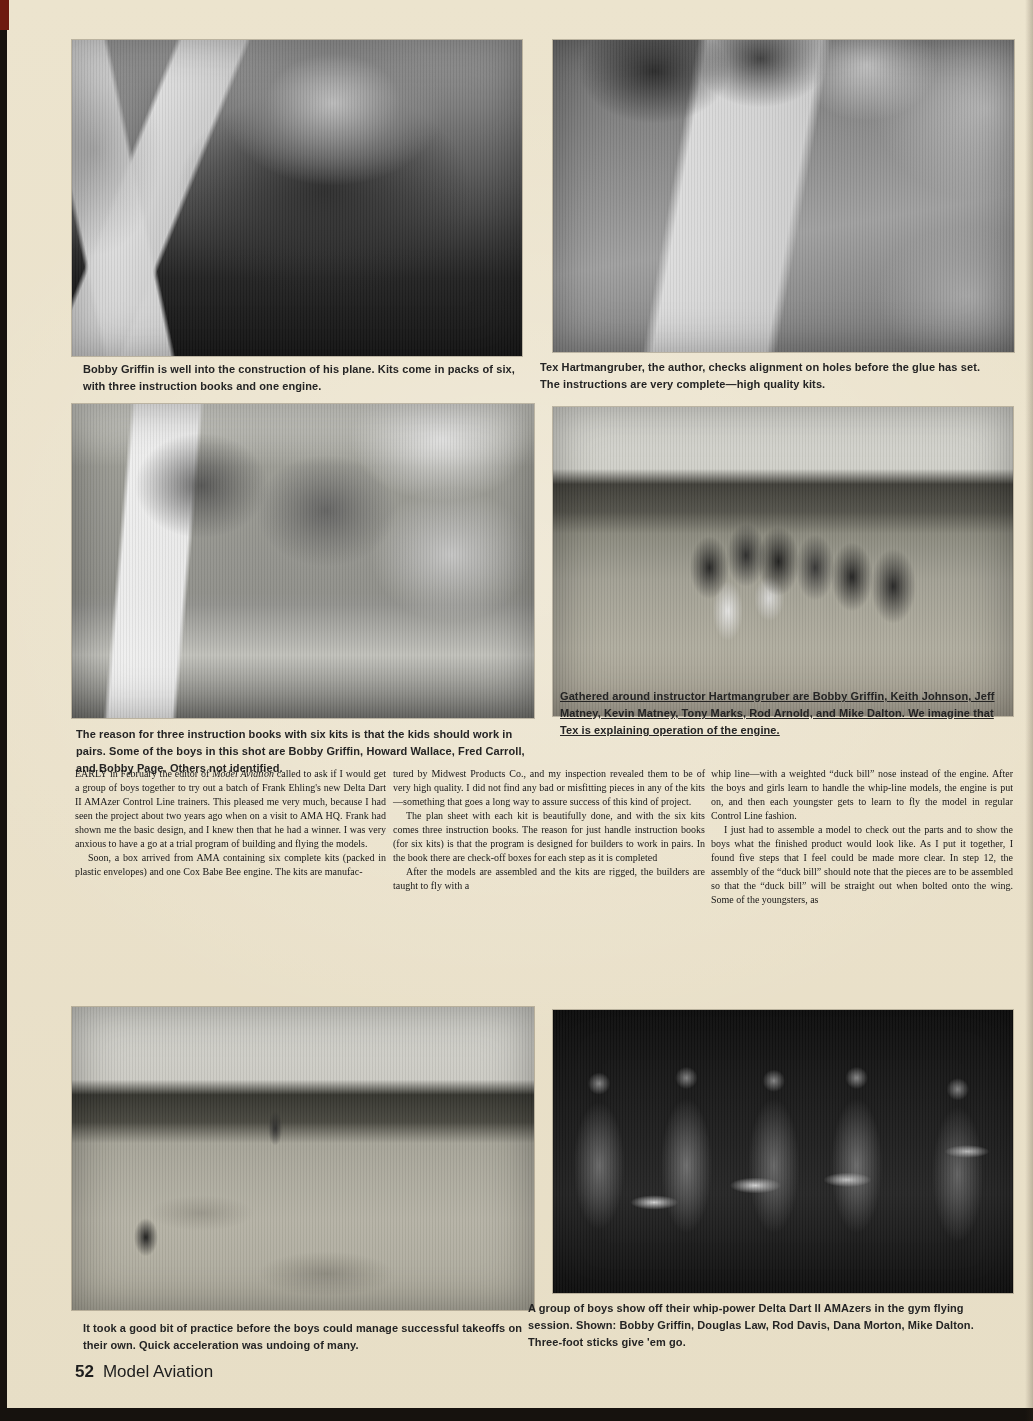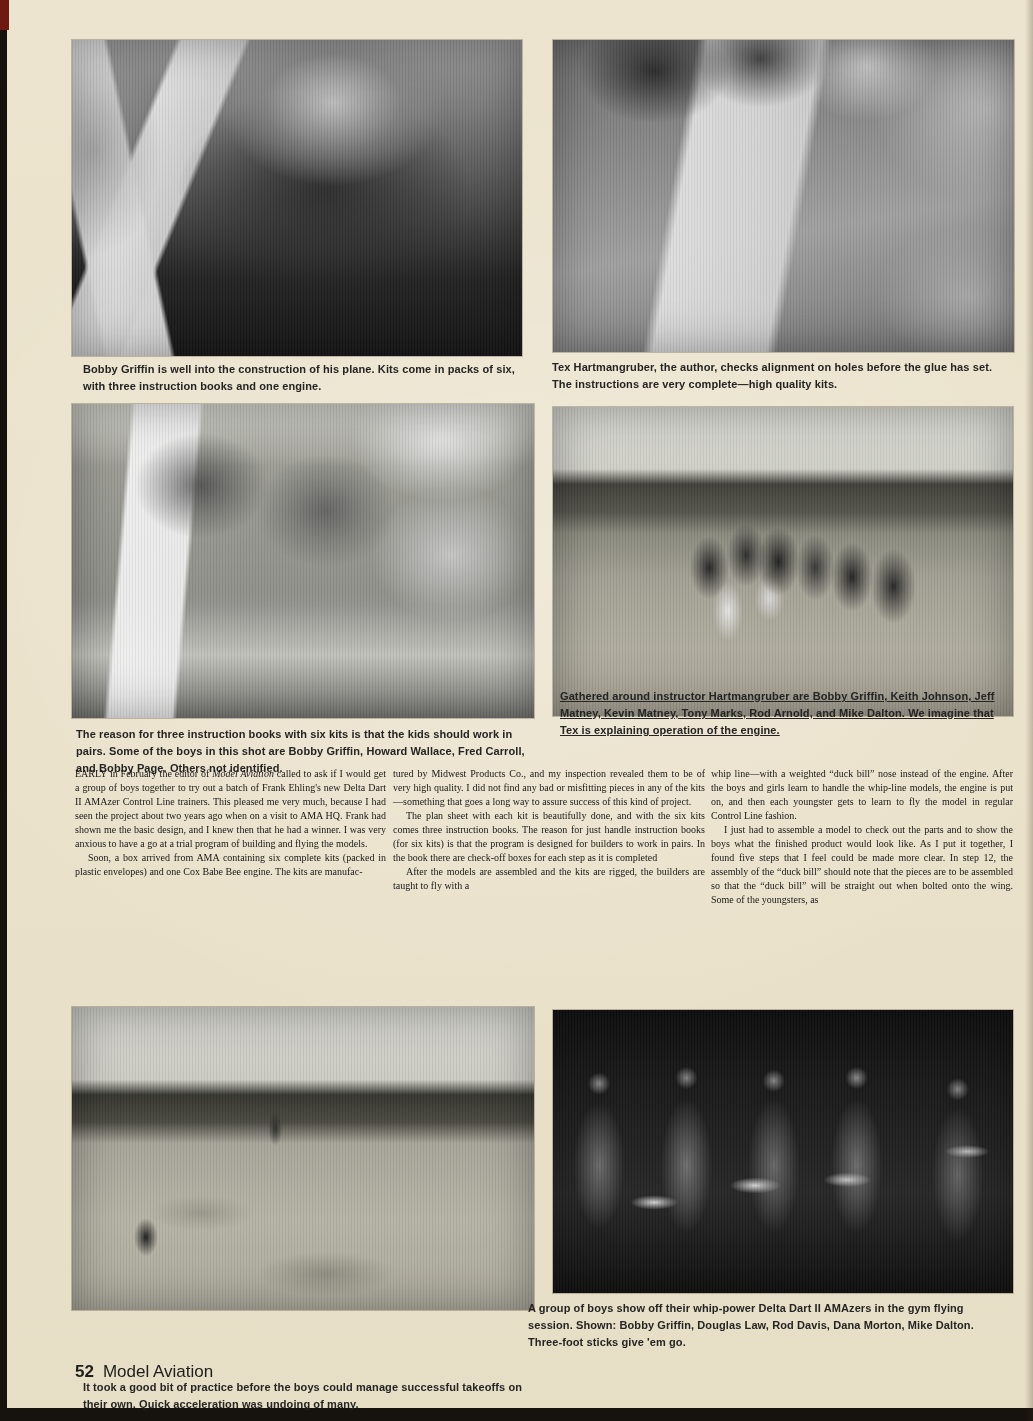--- a/index.html
+++ b/index.html
@@ -98,24 +98,24 @@
 
   
   .caption {
     position:absolute;
     font-family:"Liberation Sans", sans-serif;
     font-weight:bold;
     font-size:11px; line-height:17px;
     color:#242424; letter-spacing:0.1px;
   }
   #cap-tl { left:83px;  top:361px;  width:441px; }
-  #cap-tr { left:552px; top:359px;  width:458px; }
+  #cap-tr { left:540px; top:359px;  width:458px; }
   #cap-ml { left:76px;  top:726px;  width:460px; }
   #cap-mr { left:560px; top:688px;  width:454px;text-decoration:underline; }
-  #cap-bl { left:83px;  top:1379px; width:452px; }
+  #cap-bl { left:83px;  top:1320px; width:452px; }
   #cap-br { left:528px; top:1300px; width:456px; }
 
   
   .col {
     position:absolute; top:767px;
     font-family:"Liberation Serif", serif;
     font-size:10px; line-height:14px;
     text-align:justify; color:#171717;
   }
   #col-1 { left:75px;  width:311px; }

